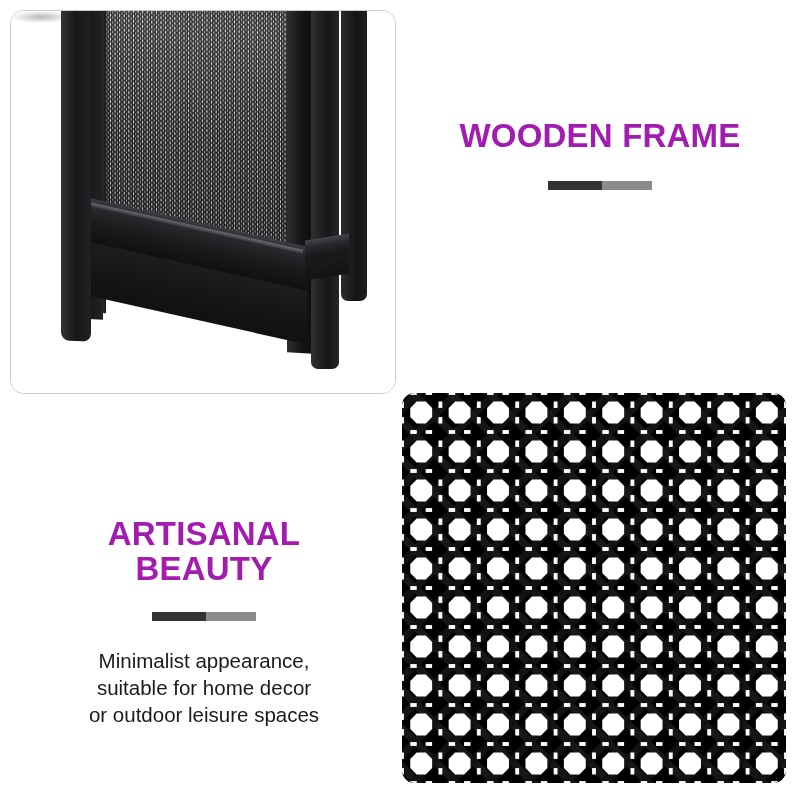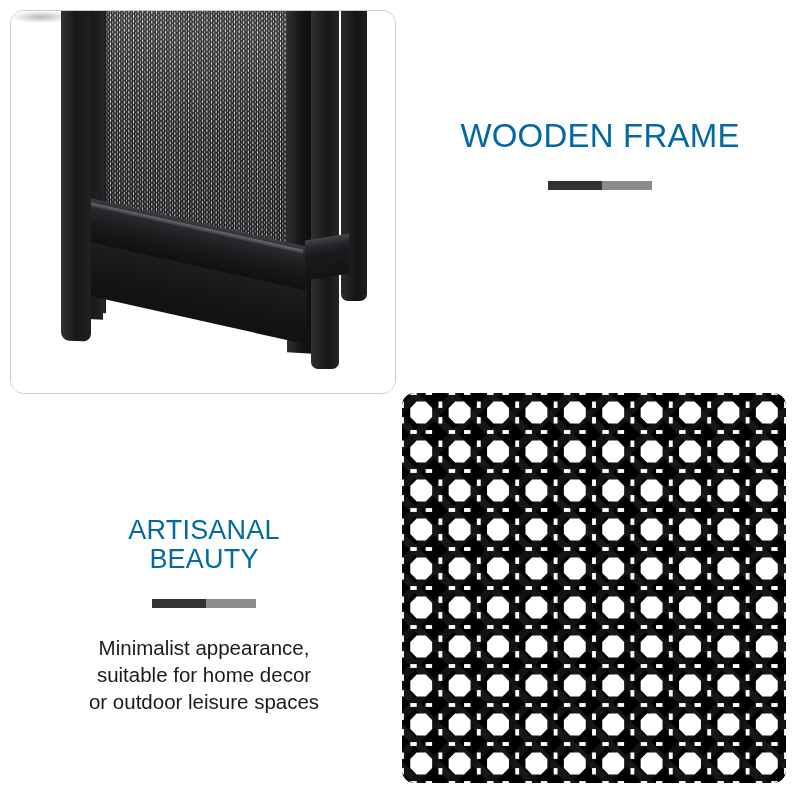--- a/index.html
+++ b/index.html
@@ -196,22 +196,22 @@
     background: radial-gradient(ellipse at 50% 50%, rgba(0,0,0,0.28) 0%, rgba(0,0,0,0) 72%);
     border-radius: 50%;
   }
 
   
   .feature {
     position: absolute;
     text-align: center;
   }
   .feature-title {
-    font-weight: normal;
-    color: #0369a1;
+    font-weight: bold;
+    color: #a21caf;
     letter-spacing: 0.2px;
     line-height: 1.07;
     margin: 0;
     white-space: pre-line;
   }
   .divider {
     display: flex;
     margin: 0 auto;
     height: 9px;
     width: 104px;
@@ -250,21 +250,21 @@
     margin-top: 27px;
   }
 
   
   #feature-beauty {
     left: 8px;
     top: 516px;
     width: 392px;
   }
   #feature-beauty .feature-title {
-    font-size: 27px;
+    font-size: 33px;
   }
   #feature-beauty .divider {
     margin-top: 25px;
   }
   #feature-beauty .feature-desc {
     font-size: 20.5px;
     margin-top: 26px;
   }
 
   

